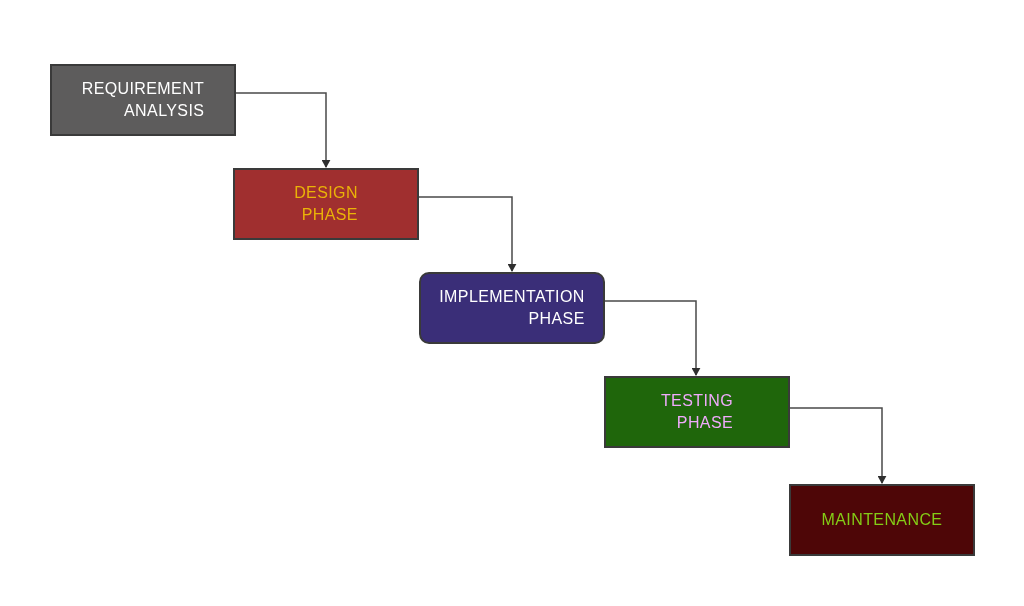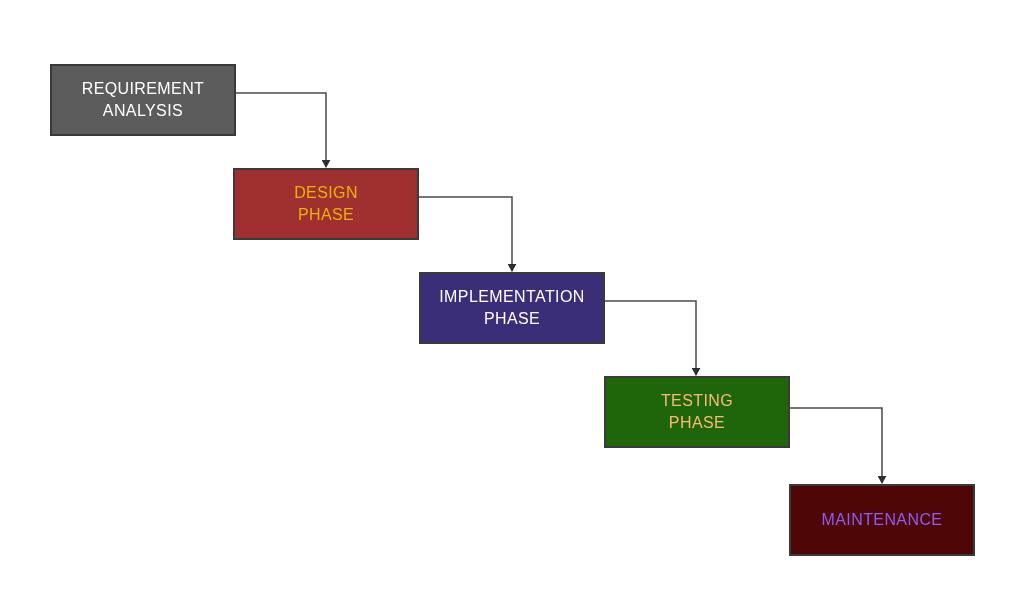--- a/index.html
+++ b/index.html
@@ -28,21 +28,21 @@
   }
   .phase {
     position: absolute;
     width: 186px;
     height: 72px;
     box-sizing: border-box;
     border: 2px solid #3a3a3a;
     display: flex;
     align-items: center;
     justify-content: center;
-    text-align: center;
+    text-align: right;
   }
   .phase .label {
     white-space: pre-line;
     font-size: 16px;
     line-height: 22px;
     letter-spacing: 0.4px;
     font-weight: 400;
   }
   .p1 { left: 50px;  top: 64px;  }
   .p2 { left: 233px; top: 168px; }
@@ -70,27 +70,27 @@
   <div class="phase p1" style="background: rgb(93, 92, 92); border-color: rgb(58, 58, 58); color: rgb(255, 255, 255);">
     <span class="label">REQUIREMENT
 ANALYSIS</span>
   </div>
 
   <div class="phase p2" style="background: rgb(160, 47, 47); border-color: rgb(58, 58, 58); color: #eab308;">
     <span class="label">DESIGN
 PHASE</span>
   </div>
 
-  <div class="phase p3" style="background: rgb(58, 46, 120); border-color: rgb(58, 58, 58); color: rgb(255, 255, 255);">
+  <div class="phase p3" style="background: rgb(58, 46, 120); border-color: rgb(58, 58, 58); color: rgb(255, 255, 255); border-radius: 10px;">
     <span class="label">IMPLEMENTATION
 PHASE</span>
   </div>
 
-  <div class="phase p4" style="background: rgb(31, 102, 11); border-color: rgb(58, 58, 58); color: #fdba74;">
+  <div class="phase p4" style="background: rgb(31, 102, 11); border-color: rgb(58, 58, 58); color: #f0abfc;">
     <span class="label">TESTING
 PHASE</span>
   </div>
 
-  <div class="phase p5" style="background: rgb(78, 6, 7); border-color: rgb(58, 58, 58); color: #8b5cf6;">
+  <div class="phase p5" style="background: rgb(78, 6, 7); border-color: rgb(58, 58, 58); color: #84cc16;">
     <span class="label">MAINTENANCE</span>
   </div>
 
 </div>
 
 </body></html>

